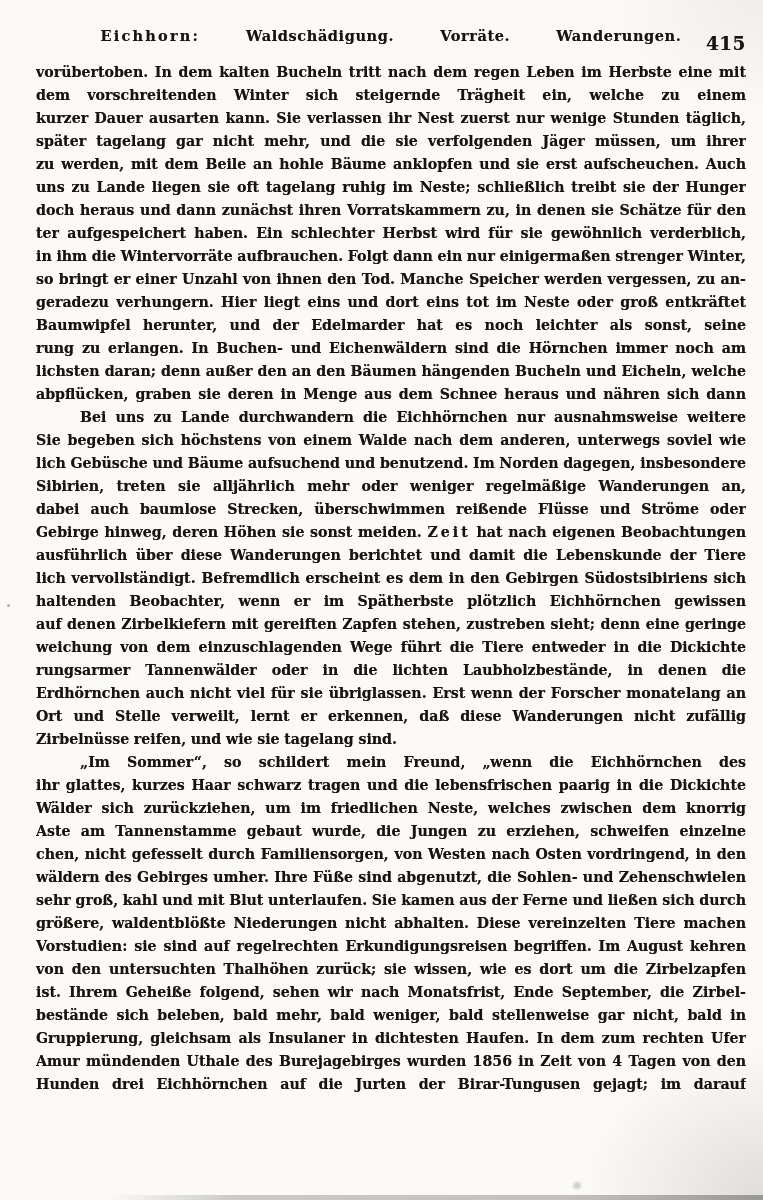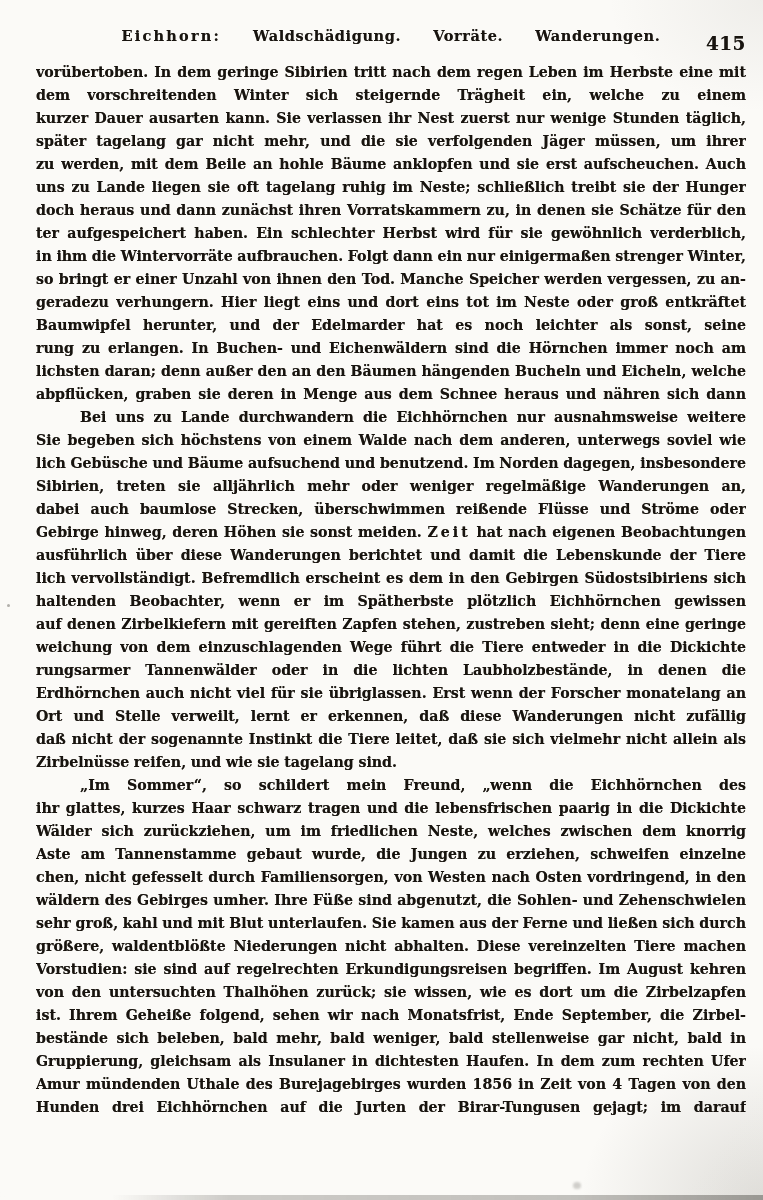--- a/index.html
+++ b/index.html
@@ -22,21 +22,21 @@
   
   #running-header {
     position: absolute; top: 27px; left: 36px; right: 17px; height: 22px;
   }
   #running-title {
     position: absolute; left: 0; right: 0; text-align: center;
     font-size: 14.5px; font-weight: bold; letter-spacing: 0.6px;
     white-space: nowrap;
     text-shadow: 0 0 0.3px rgba(20,16,10,0.55);
   }
-  #running-title .title-part { margin: 0 16px; text-align: center; }
+  #running-title .title-part { margin: 0 23px; text-align: center; }
   #running-title .title-part:first-child { letter-spacing: 2.2px; }
   #page-number {
     position: absolute; right: 0; top: -2px;
     font-size: 18.5px; font-weight: bold;
     letter-spacing: 0.5px;
     text-shadow: 0 0 0.3px rgba(20,16,10,0.5);
     margin-top: 8px;
   }
   
   #text-column {
@@ -78,21 +78,21 @@
 
   <div id="running-header">
     <div id="running-title">
       <span class="title-part">Eichhorn:</span><span class="title-part">Waldschädigung.</span><span class="title-part">Vorräte.</span><span class="title-part">Wanderungen.</span>
     </div>
     <div id="page-number">415</div>
   </div>
 
   <div id="text-column">
       <div>
-        <div class="line">vorübertoben. In dem geringe Sibirien tritt nach dem regen Leben im Herbste eine mit</div>
+        <div class="line">vorübertoben. In dem kalten Bucheln tritt nach dem regen Leben im Herbste eine mit</div>
         <div class="line">dem vorschreitenden Winter sich steigernde Trägheit ein, welche zu einem Winterschlafe von</div>
         <div class="line">kurzer Dauer ausarten kann. Sie verlassen ihr Nest zuerst nur wenige Stunden täglich,</div>
         <div class="line">später tagelang gar nicht mehr, und die sie verfolgenden Jäger müssen, um ihrer ansichtig</div>
         <div class="line">zu werden, mit dem Beile an hohle Bäume anklopfen und sie erst aufscheuchen. Auch bei</div>
         <div class="line">uns zu Lande liegen sie oft tagelang ruhig im Neste; schließlich treibt sie der Hunger aber</div>
         <div class="line">doch heraus und dann zunächst ihren Vorratskammern zu, in denen sie Schätze für den Win-</div>
         <div class="line">ter aufgespeichert haben. Ein schlechter Herbst wird für sie gewöhnlich verderblich, weil sie</div>
         <div class="line">in ihm die Wintervorräte aufbrauchen. Folgt dann ein nur einigermaßen strenger Winter,</div>
         <div class="line">so bringt er einer Unzahl von ihnen den Tod. Manche Speicher werden vergessen, zu an-</div>
         <div class="line">geradezu verhungern. Hier liegt eins und dort eins tot im Neste oder groß entkräftet vom</div>
@@ -109,21 +109,20 @@
         <div class="line">dabei auch baumlose Strecken, überschwimmen reißende Flüsse und Ströme oder steigen über</div>
         <div class="line">Gebirge hinweg, deren Höhen sie sonst meiden. <span class="sperr">Zeit</span> hat nach eigenen Beobachtungen</div>
         <div class="line">ausführlich über diese Wanderungen berichtet und damit die Lebenskunde der Tiere wesent-</div>
         <div class="line">lich vervollständigt. Befremdlich erscheint es dem in den Gebirgen Südostsibiriens sich auf-</div>
         <div class="line">haltenden Beobachter, wenn er im Spätherbste plötzlich Eichhörnchen gewissen Örtlichkeiten,</div>
         <div class="line">auf denen Zirbelkiefern mit gereiften Zapfen stehen, zustreben sieht; denn eine geringe Ab-</div>
         <div class="line">weichung von dem einzuschlagenden Wege führt die Tiere entweder in die Dickichte nah-</div>
         <div class="line">rungsarmer Tannenwälder oder in die lichten Laubholzbestände, in denen die verwandten</div>
         <div class="line">Erdhörnchen auch nicht viel für sie übriglassen. Erst wenn der Forscher monatelang an</div>
         <div class="line">Ort und Stelle verweilt, lernt er erkennen, daß diese Wanderungen nicht zufällig geschehen,</div>
-        <div class="line">daß nicht der sogenannte Instinkt die Tiere leitet, daß sie sich vielmehr nicht allein als</div>
         <div class="line para-end">Zirbelnüsse reifen, und wie sie tagelang sind.</div>
       </div>
       <div>
         <div class="line indent">„Im Sommer“, so schildert mein Freund, „wenn die Eichhörnchen des Burejagebirges</div>
         <div class="line">ihr glattes, kurzes Haar schwarz tragen und die lebensfrischen paarig in die Dickichte der</div>
         <div class="line">Wälder sich zurückziehen, um im friedlichen Neste, welches zwischen dem knorrig abstehenden</div>
         <div class="line">Aste am Tannenstamme gebaut wurde, die Jungen zu erziehen, schweifen einzelne Eichhörn-</div>
         <div class="line">chen, nicht gefesselt durch Familiensorgen, von Westen nach Osten vordringend, in den Ufer-</div>
         <div class="line">wäldern des Gebirges umher. Ihre Füße sind abgenutzt, die Sohlen- und Zehenschwielen</div>
         <div class="line">sehr groß, kahl und mit Blut unterlaufen. Sie kamen aus der Ferne und ließen sich durch</div>

